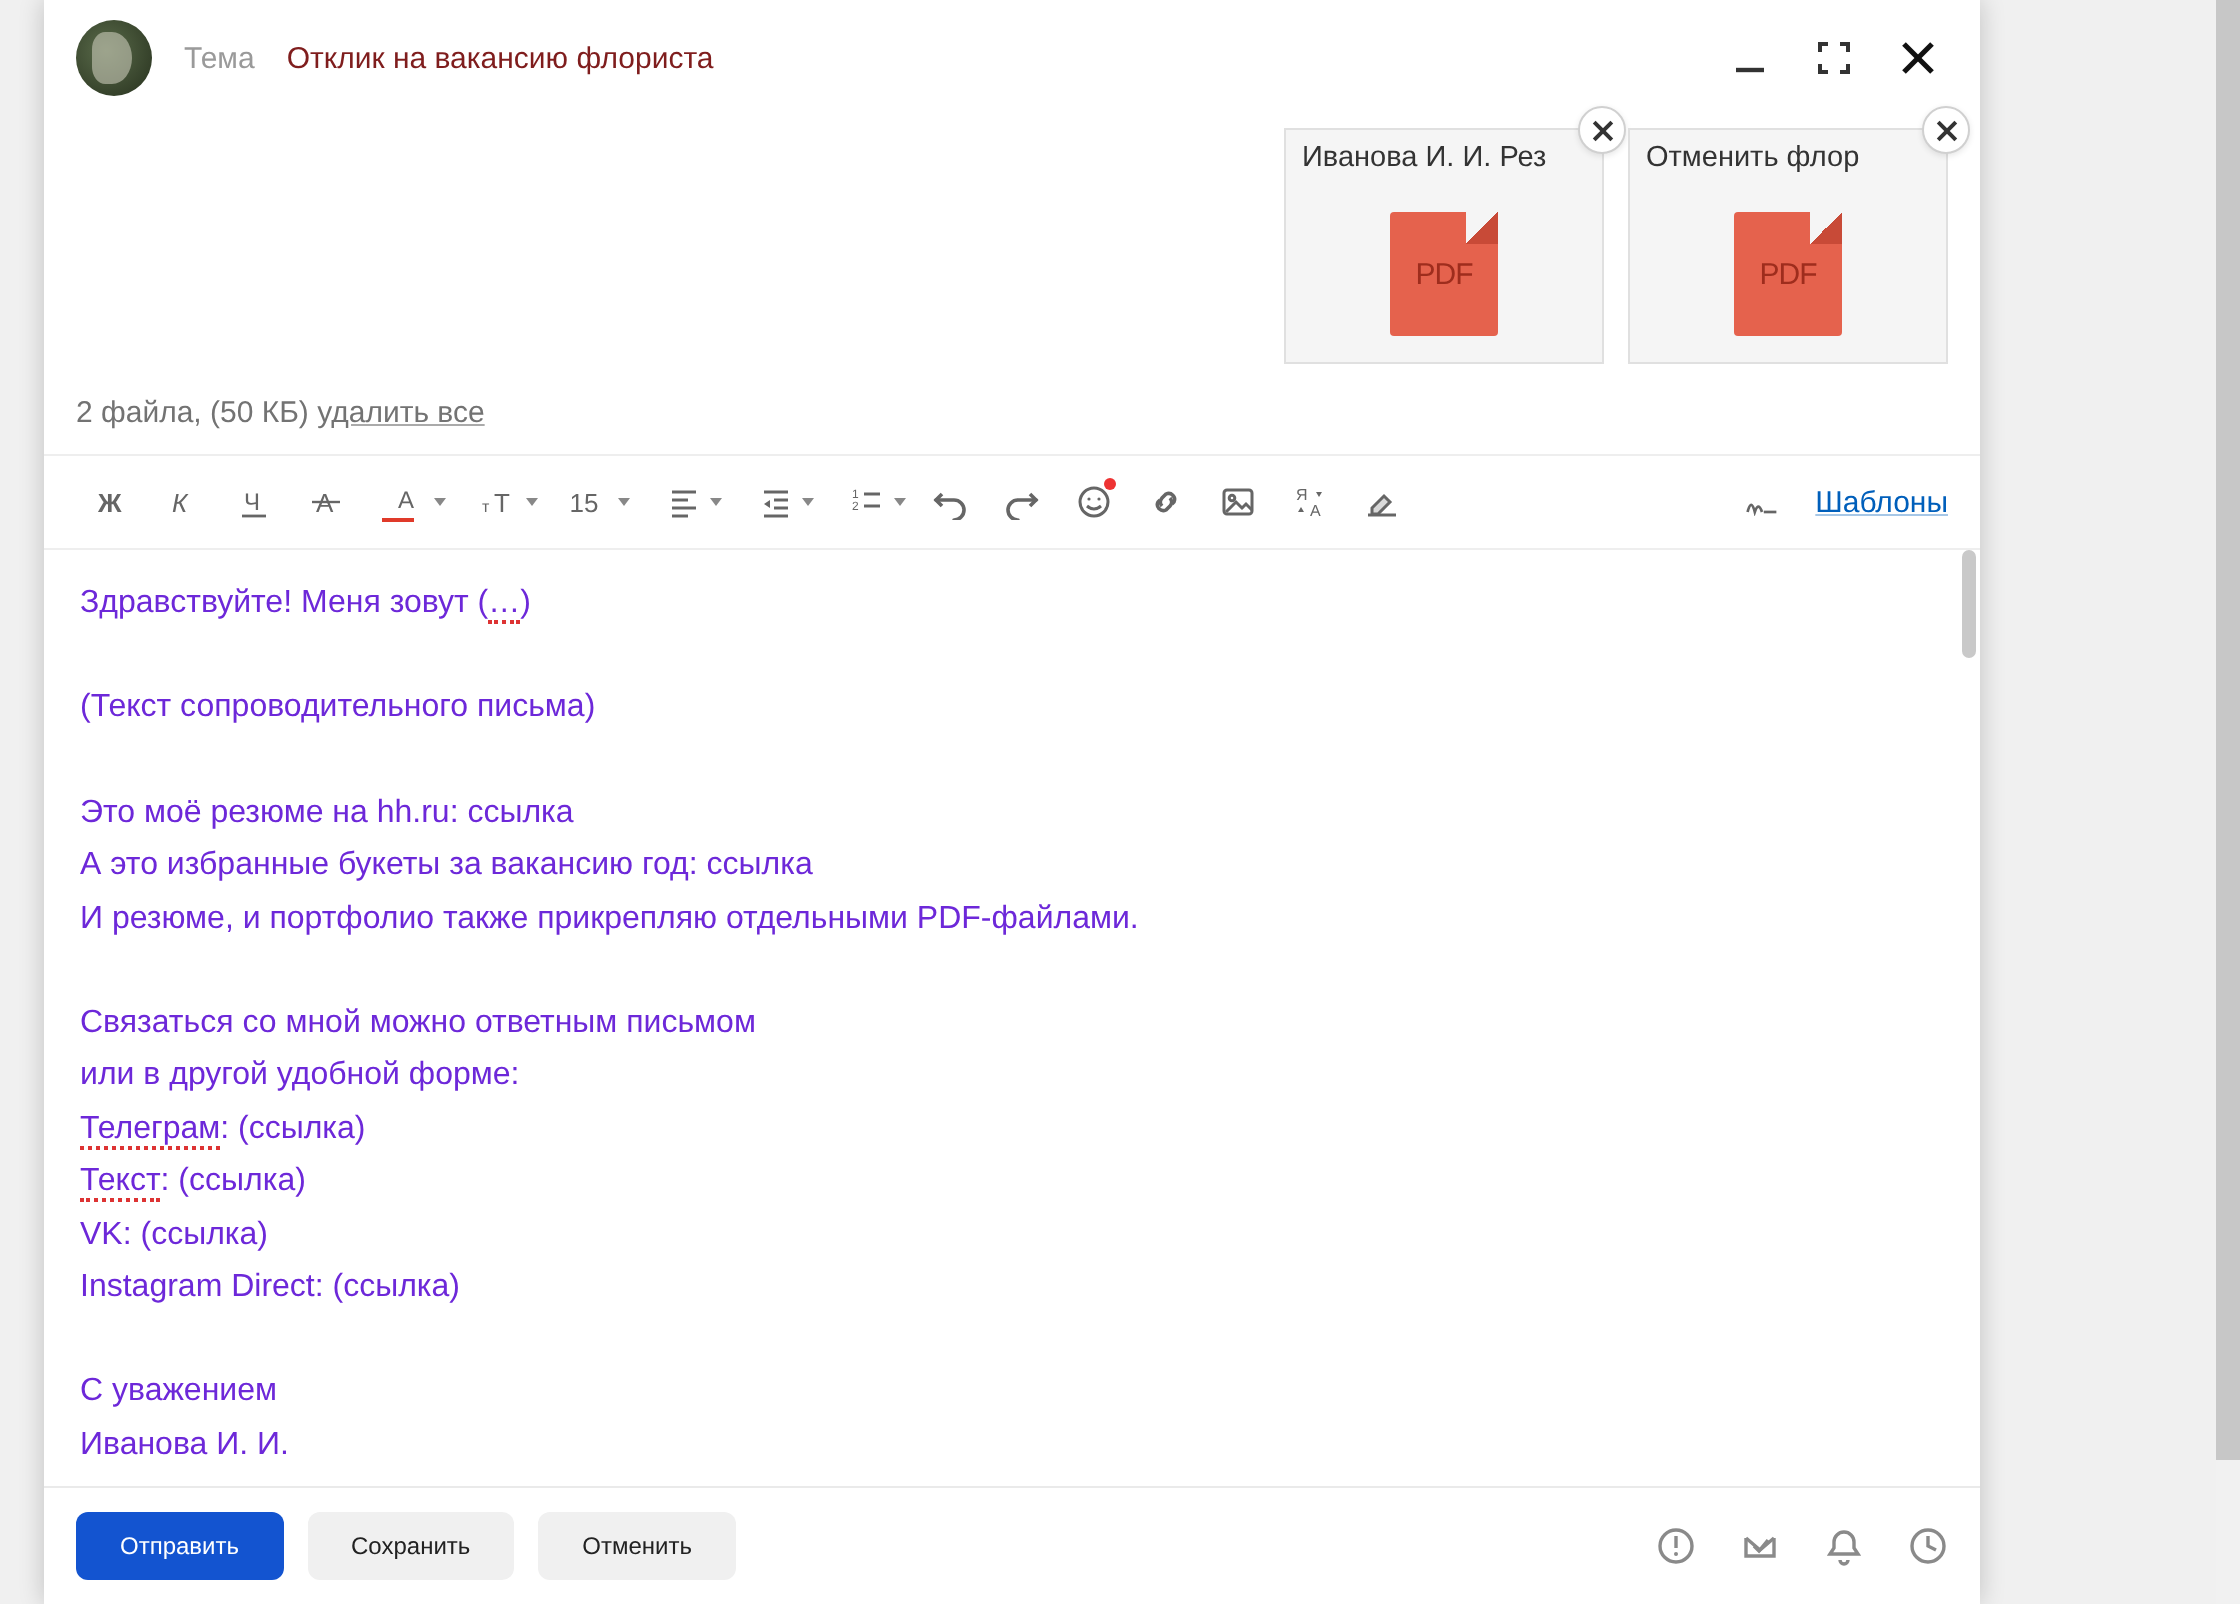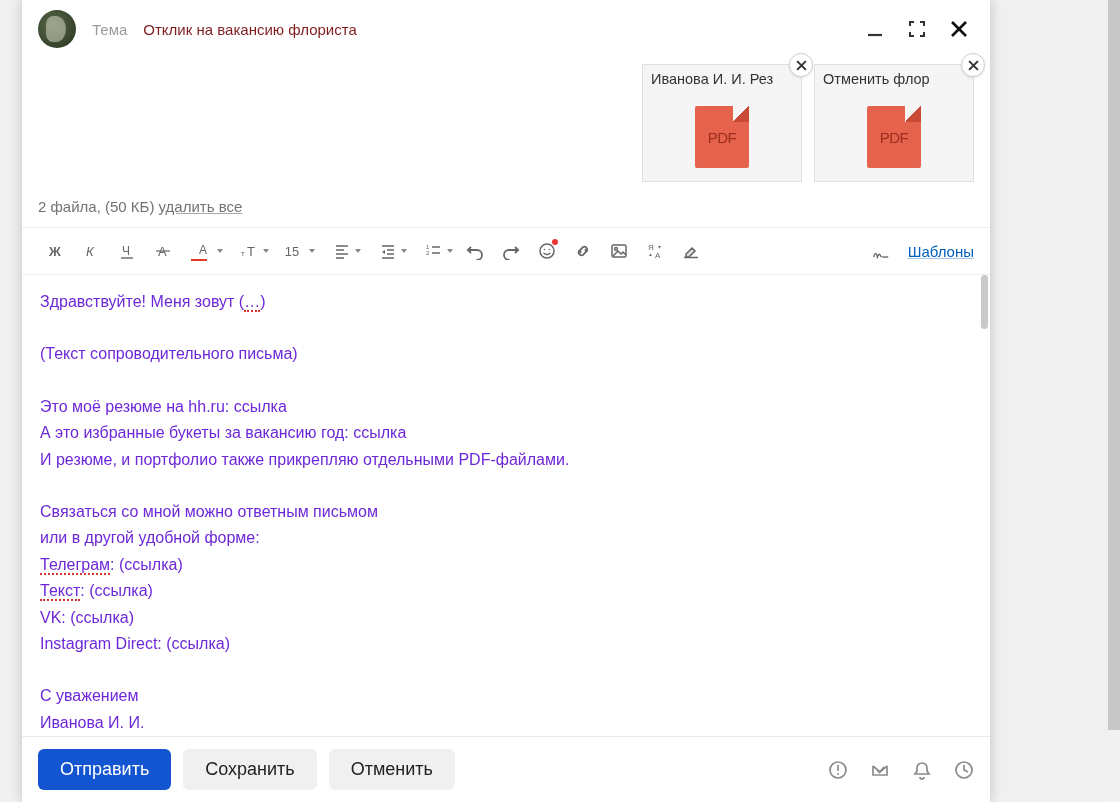--- a/index.html
+++ b/index.html
@@ -212,21 +212,21 @@
   }
   .footer {
     border-top: 1px solid #eaeaea;
     padding: 12px 16px;
     display: flex;
     align-items: center;
     gap: 12px;
   }
   .btn {
     padding: 10px 22px;
-    font-size: 18px;
+    font-size: 12px;
     border-radius: 6px;
     cursor: pointer;
     border: none;
   }
   .btn.primary { background: #1354d0; color: #fff; font-weight: 400;}
   .btn.secondary { background: #f0f0f0; color: #222; }
   .footer-icons {
     display: flex;
     gap: 22px;
     align-items: center;

